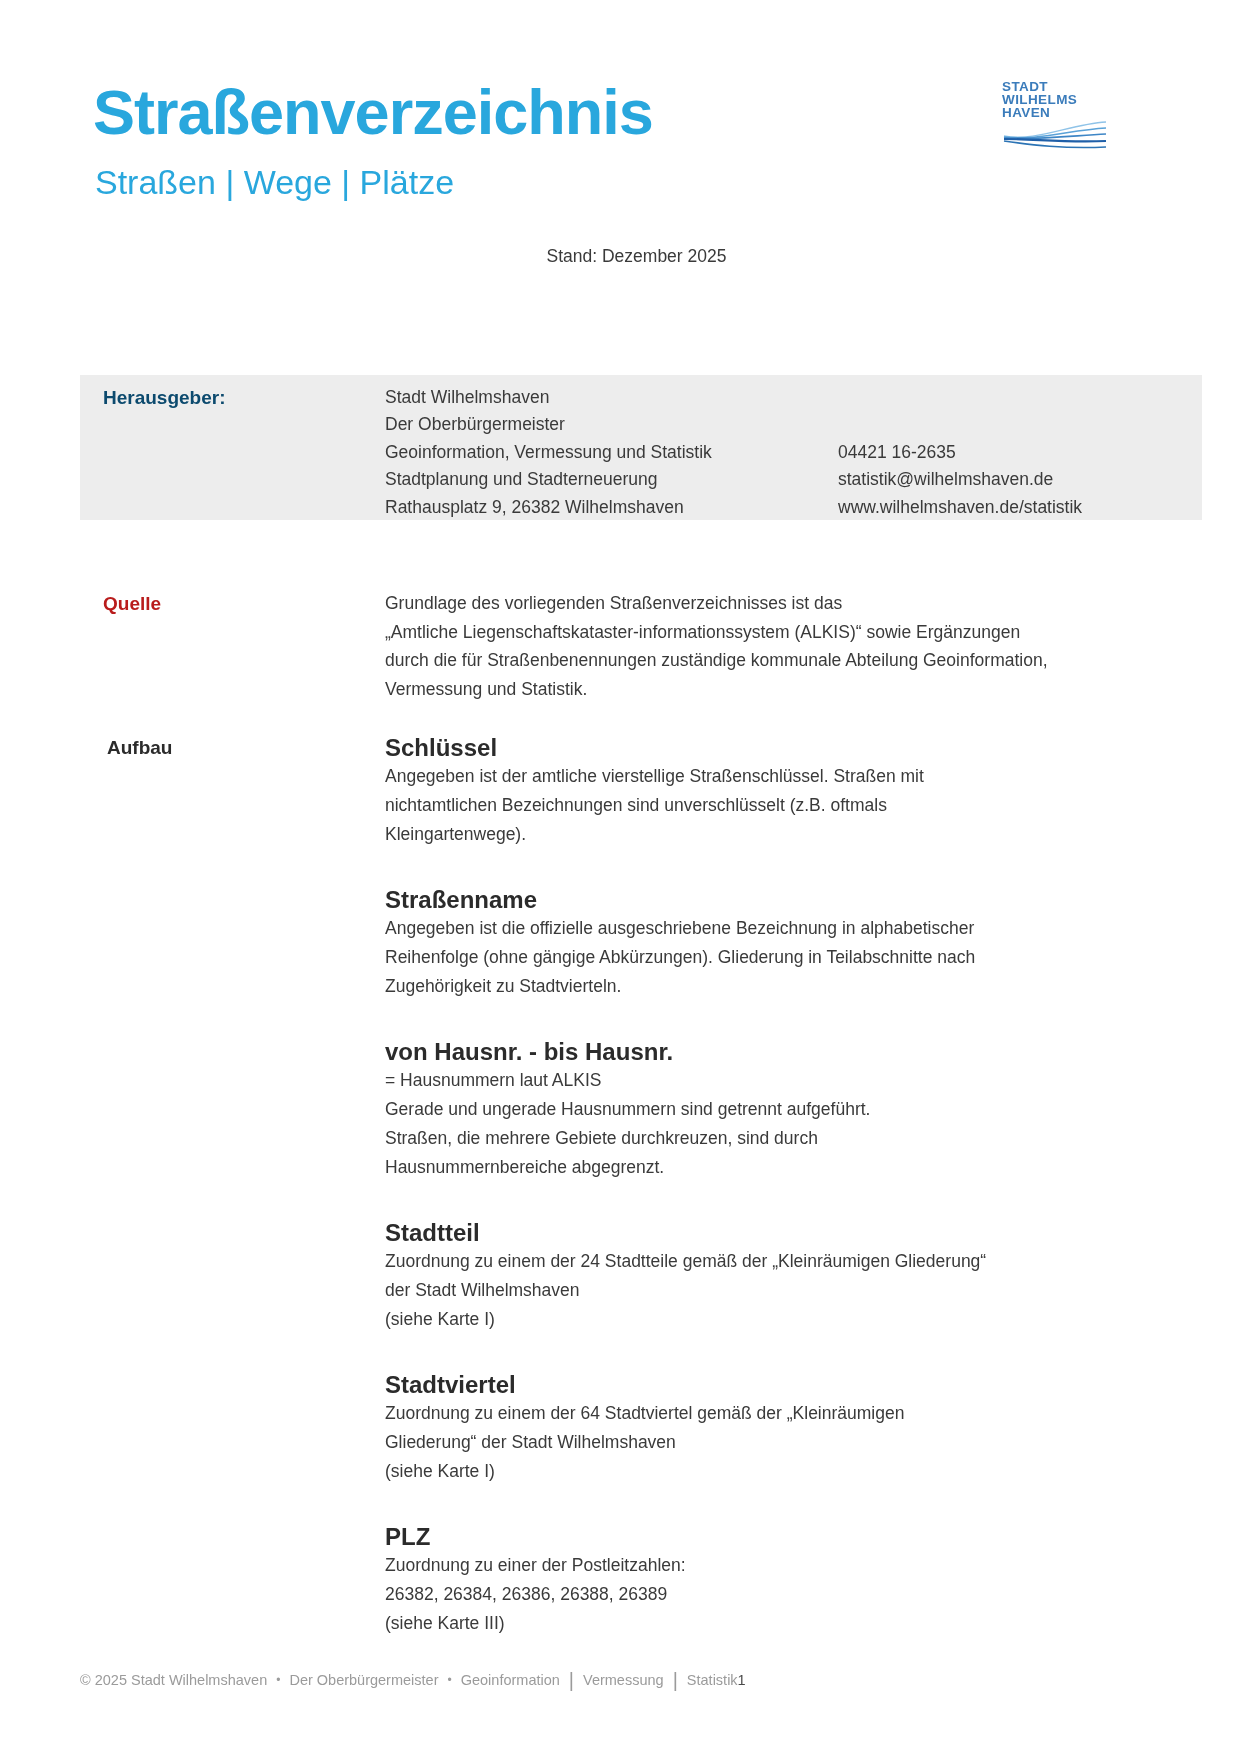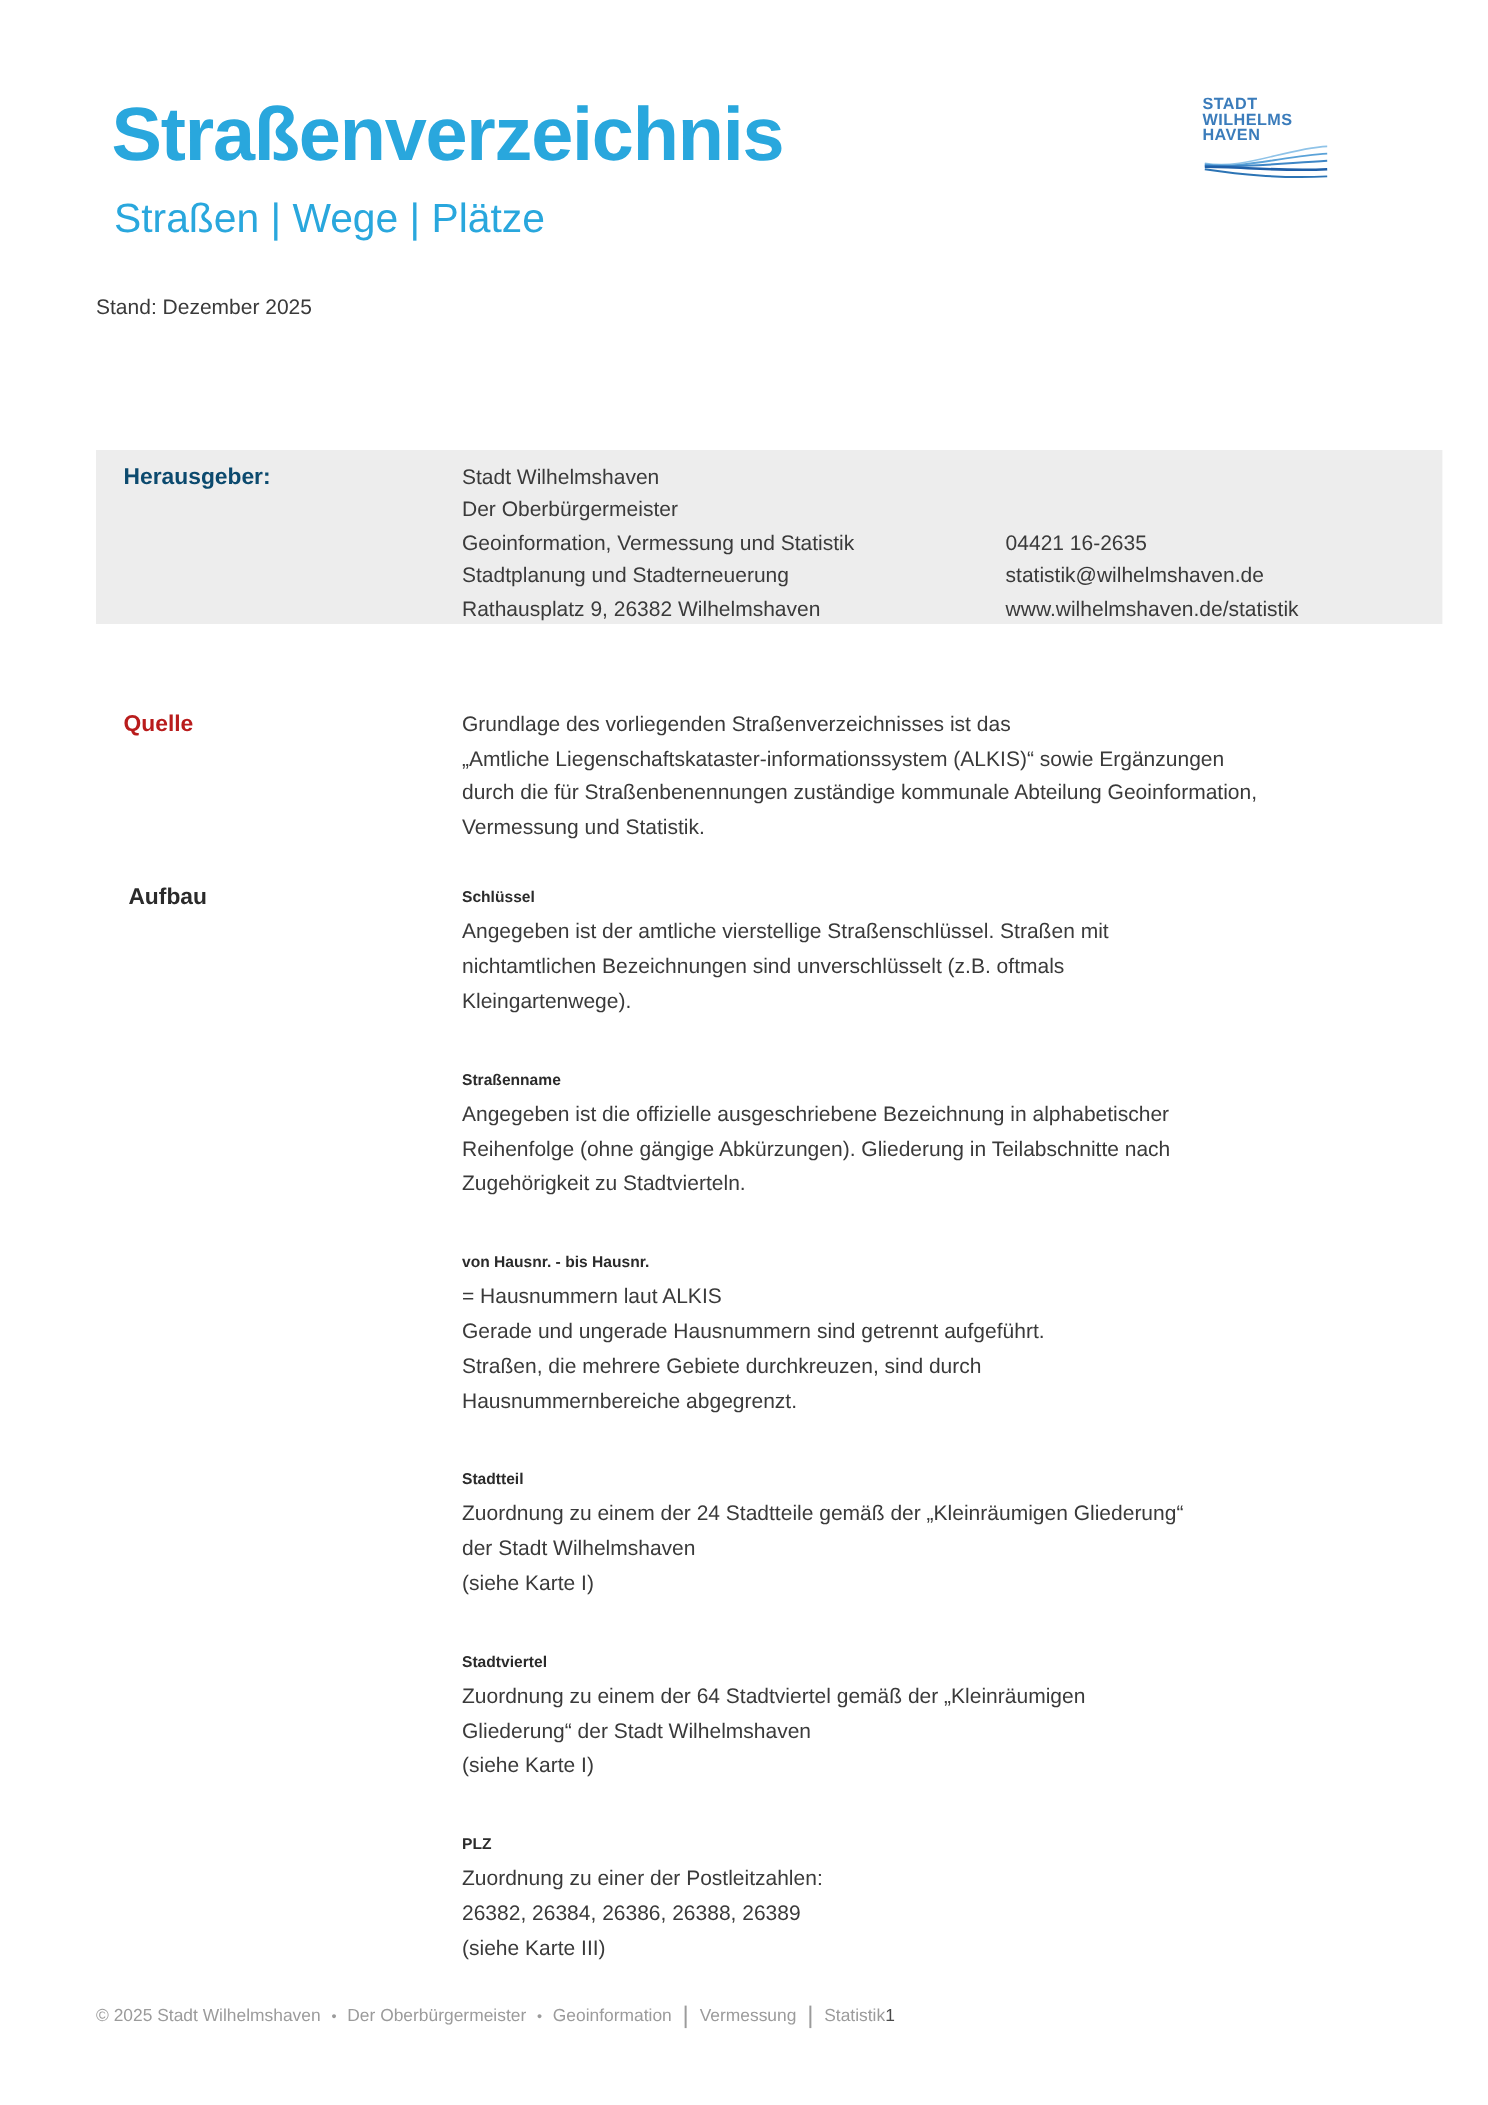--- a/index.html
+++ b/index.html
@@ -25,21 +25,21 @@
   }
   .logo { position:absolute; left:1002px; top:80px; width:106px; }
   .logo-text div {
     color:#3b7cbb; font-weight:bold; font-size:13.5px;
     line-height:13px; letter-spacing:0.4px;
   }
   .logo svg { display:block; margin-top:1px; }
 
   .stand {
     position:absolute; left:80px; top:246px; width:1113px;
-    text-align:left; font-size:17.5px; color:#3a3a3a;
+    text-align:center; font-size:17.5px; color:#3a3a3a;
   }
 
   
   .pub-box {
     position:absolute; left:80px; top:375px; width:1122px; height:145px;
     background:#ededed;
   }
   .pub-label {
     position:absolute; left:23px; top:12px;
     font-size:19px; font-weight:bold; color:#0c4a6e;
@@ -67,21 +67,21 @@
   
   .aufbau-label {
     position:absolute; left:107px; top:737px;
     font-size:19px; font-weight:bold; color:#2b2b2b;
   }
   .aufbau-sections {
     position:absolute; left:385px; top:733px; width:800px;
   }
   .section { margin-bottom:36px; }
   .section-heading {
-    font-size:13px; font-weight:bold; color:#2b2b2b; line-height:29px;
+    font-size:24px; font-weight:bold; color:#2b2b2b; line-height:29px;
   }
   .section-body {
     font-size:17.5px; line-height:29px; white-space:pre-line;
   }
 
   
   .footer {
     position:absolute; left:80px; top:1672px; width:1115px;
     display:flex; justify-content:flex-start; align-items:center;
     font-size:14.5px; color:#9b9b9b;

